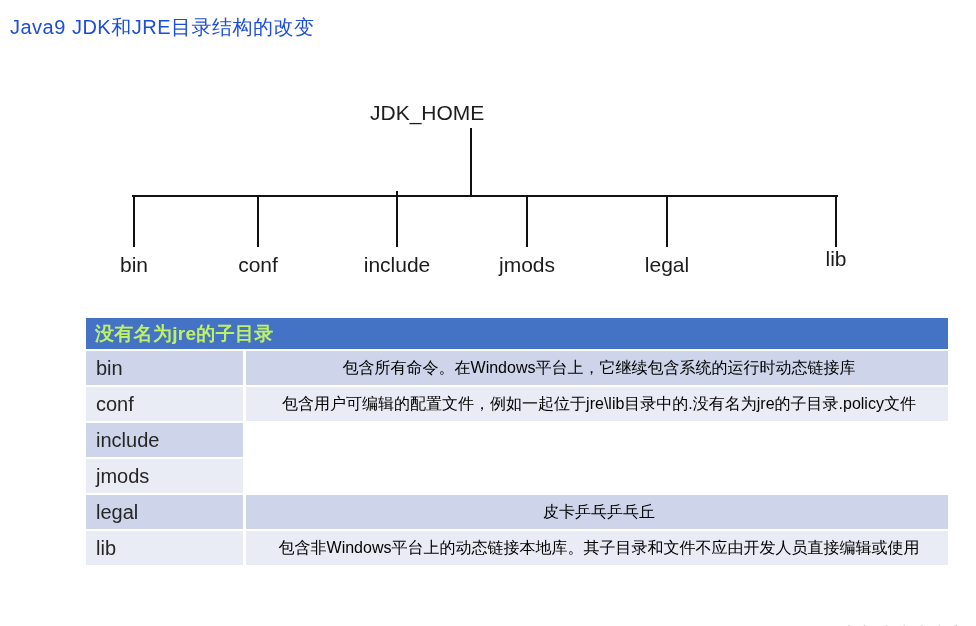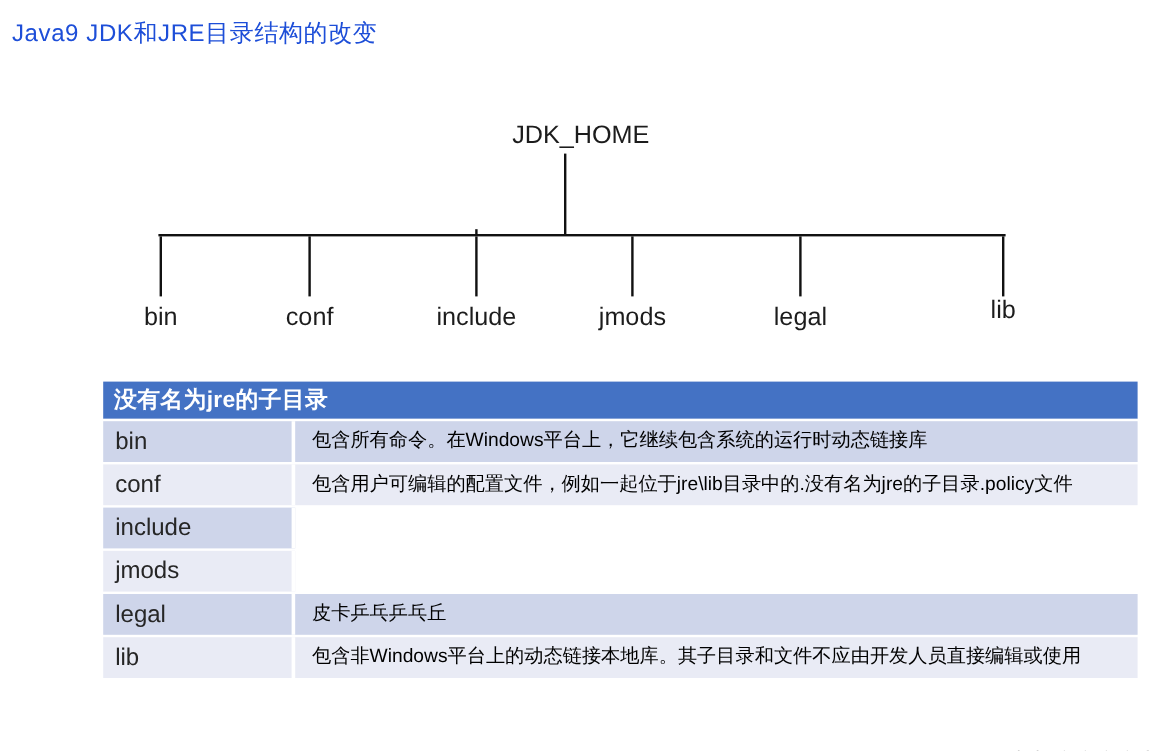--- a/index.html
+++ b/index.html
@@ -16,49 +16,50 @@
     font-family:"Liberation Sans","DejaVu Sans",sans-serif;
     color:#1a1a1a;
   }
   .title{
     position:absolute;left:10px;top:14px;
     font-size:20px;font-weight:400;color:#1d4ed8;letter-spacing:.5px;
   }
   
   .tree{position:absolute;left:0;top:0;width:976px;height:300px;}
   .node{position:absolute;font-size:21px;color:#1c1c1c;white-space:nowrap;}
-  .node.root{left:384px;top:101px;width:200px;text-align:center;}
+  .node.root{left:370px;top:101px;width:200px;text-align:left;}
   .tline{position:absolute;background:var(--line-color);}
   .root-drop{left:470px;top:128px;width:2px;height:67px;}
   .crossbar{left:132px;top:195px;width:706px;height:2px;}
   .riser{left:396px;top:191px;width:2px;height:4px;}
   .stub{top:197px;width:2px;height:50px;}
   .child{top:253px;width:160px;text-align:center;}
   .child.raised{top:247px;}
   
   .tbl{
     position:absolute;left:86px;top:318px;width:862px;
   }
   .tbl-header{
-    background:var(--header-bg);color:#ffffff;
+    background:var(--header-bg);color:#bef264;
     font-size:19px;font-weight:700;
     height:31px;line-height:31px;padding-left:9px;
     letter-spacing:.3px;
   }
   .tbl-row{display:flex;border-top:2px solid #ffffff;}
   .tbl-row.band-a .cell{background:var(--band-dark);}
   .tbl-row.band-b .cell{background:var(--band-light);}
   .cell-dir{
     width:160px;flex:0 0 160px;border-right:3px solid #ffffff;
     font-size:20px;color:#262626;
     padding:6px 6px 5px 10px;
   }
   .cell-desc{
     flex:1;font-size:16px;color:#000000;line-height:22px;
     padding:6px 10px 5px 14px;
+    text-align:center;
   }
   .cell-desc .desc-text{display:inline-block;max-width:648px;}
   
   .watermark{
     position:absolute;right:14px;top:599px;
     font-size:17px;color:var(--watermark-color);
     letter-spacing:.5px;white-space:nowrap;margin-top:23px;
   }
 </style>
 </head>

